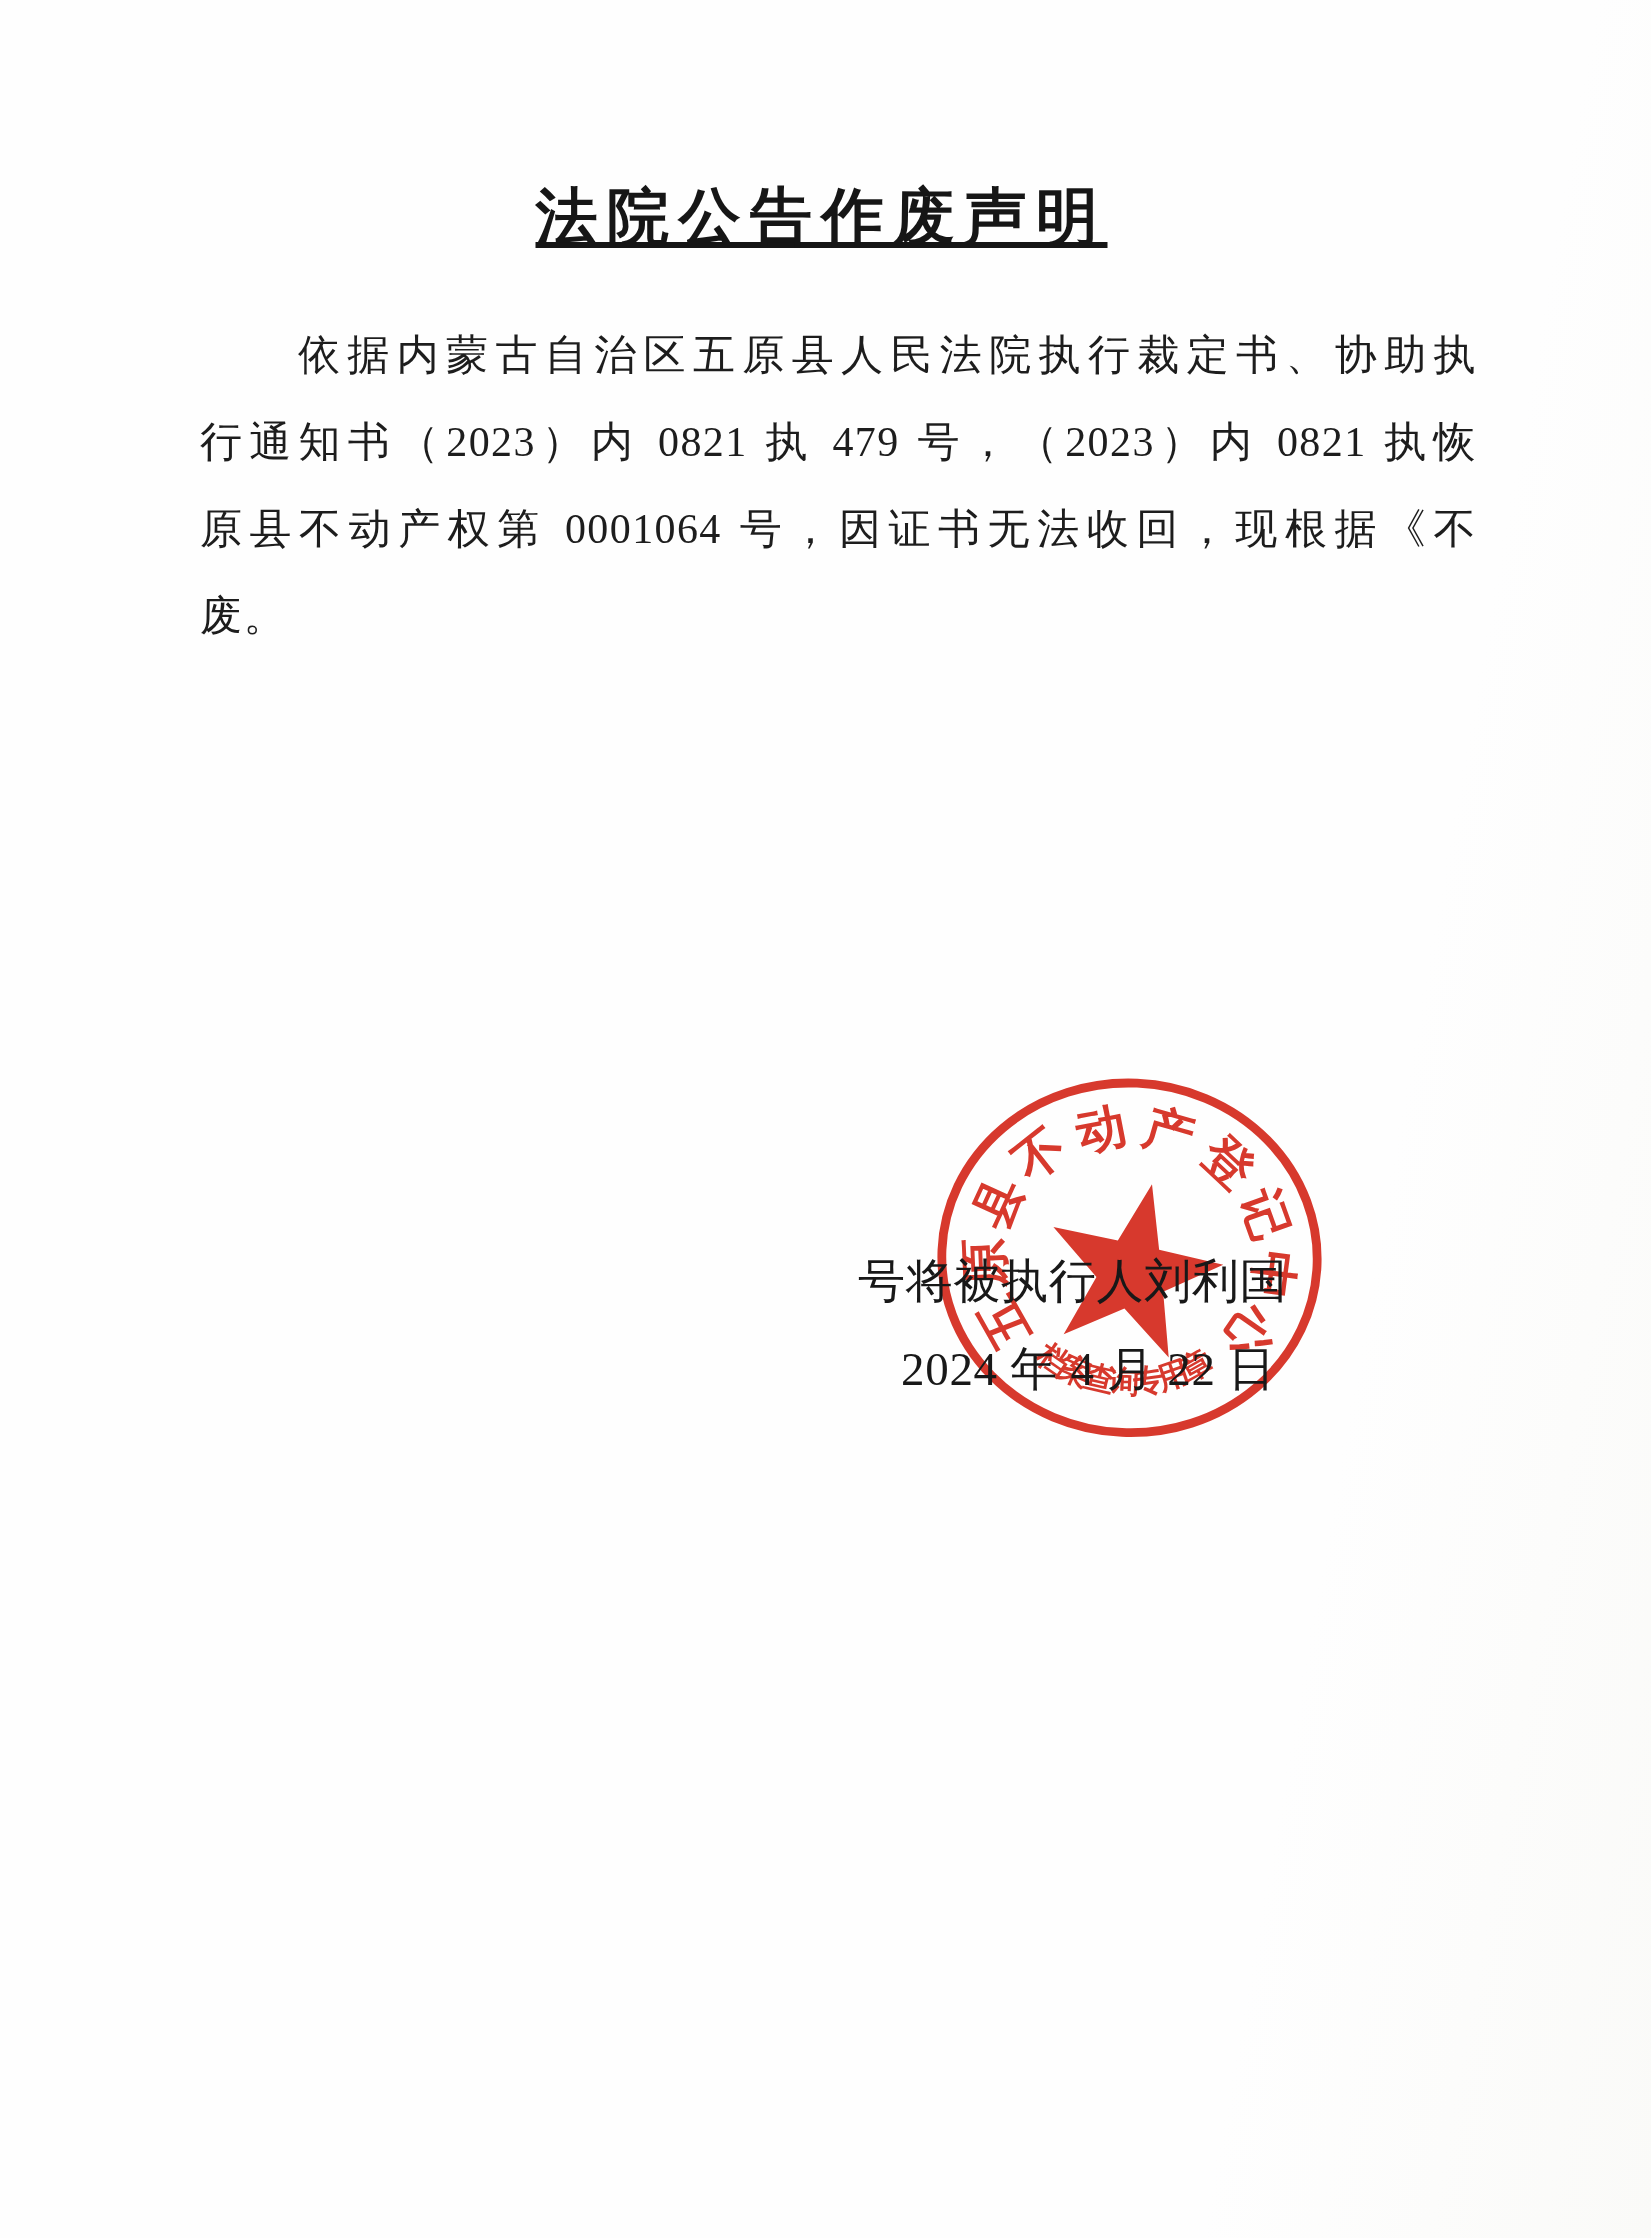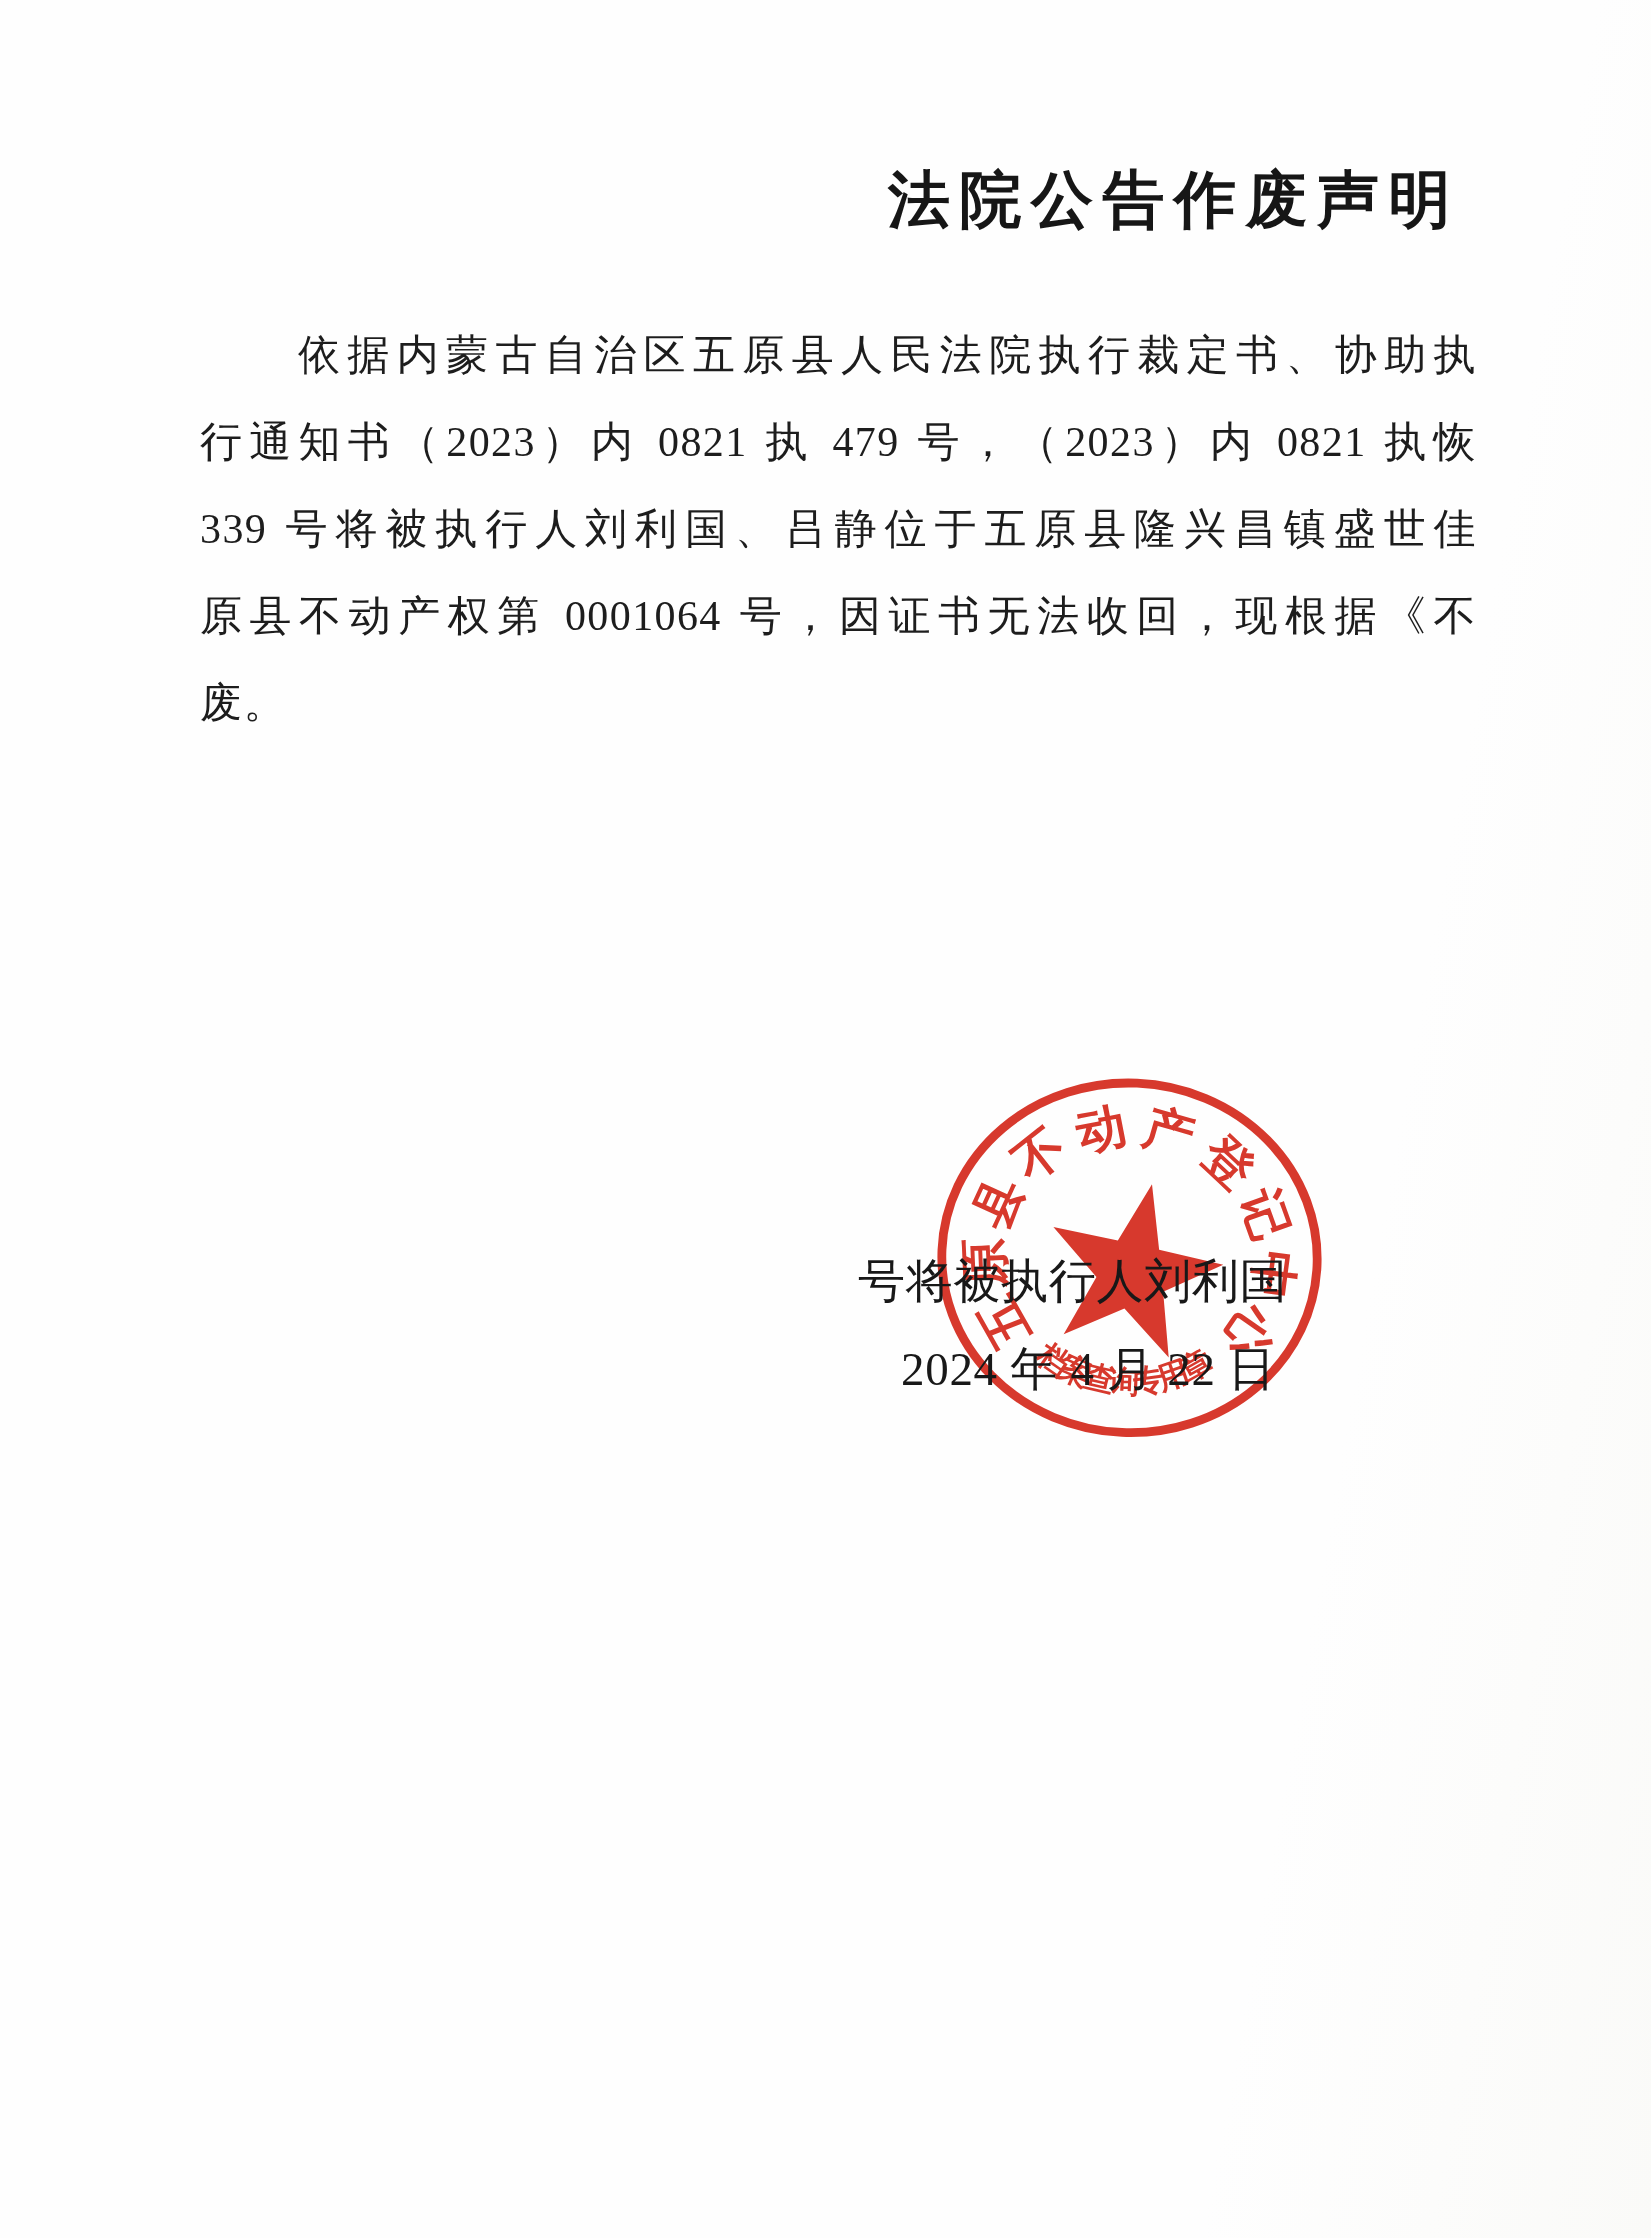--- a/index.html
+++ b/index.html
@@ -9,27 +9,28 @@
     font-family:"Liberation Serif","DejaVu Serif",serif;
     position:relative;
     overflow:hidden;
   }
   .page{
     position:absolute;inset:0;
     background:linear-gradient(100deg,#fefefe 78%,#fafaf8 100%);
   }
   .title{
     position:absolute;
-    top:124px;left:183px;width:1277px;
-    text-align:right;
+    top:141px;left:183px;width:1277px;
+    text-align:center;
     font-size:62px;
     font-weight:bold;
     color:#161616;
     letter-spacing:9.5px;
     line-height:1.1;
+    text-decoration:underline;
   }
   .body-block{
     position:absolute;
     top:312px;left:200px;width:1277px;
     font-size:42px;
     color:#1d1d1d;
     line-height:87px;
   }
   .body-line{
     text-align:justify;
@@ -74,21 +75,20 @@
 </head>
 <body>
 
 <div class="page">
 
   <h1 class="title">法院公告作废声明</h1>
 
   <div class="body-block">
     <div class="body-line first">依据内蒙古自治区五原县人民法院执行裁定书、协助执</div>
     <div class="body-line">行通知书（2023）内 0821 执 479 号，（2023）内 0821 执恢</div>
-    <div class="body-line">339 号将被执行人刘利国、吕静位于五原县隆兴昌镇盛世佳</div>
     <div class="body-line">原县不动产权第 0001064 号，因证书无法收回，现根据《不</div>
     <div class="body-line last">废。</div>
   </div>
 
   <div class="signature">号将被执行人刘利国</div>
 
   <div class="date-line">2024 年 4 月 22 日</div>
 
   <div class="stamp">
     <svg viewBox="0 0 580 538">

